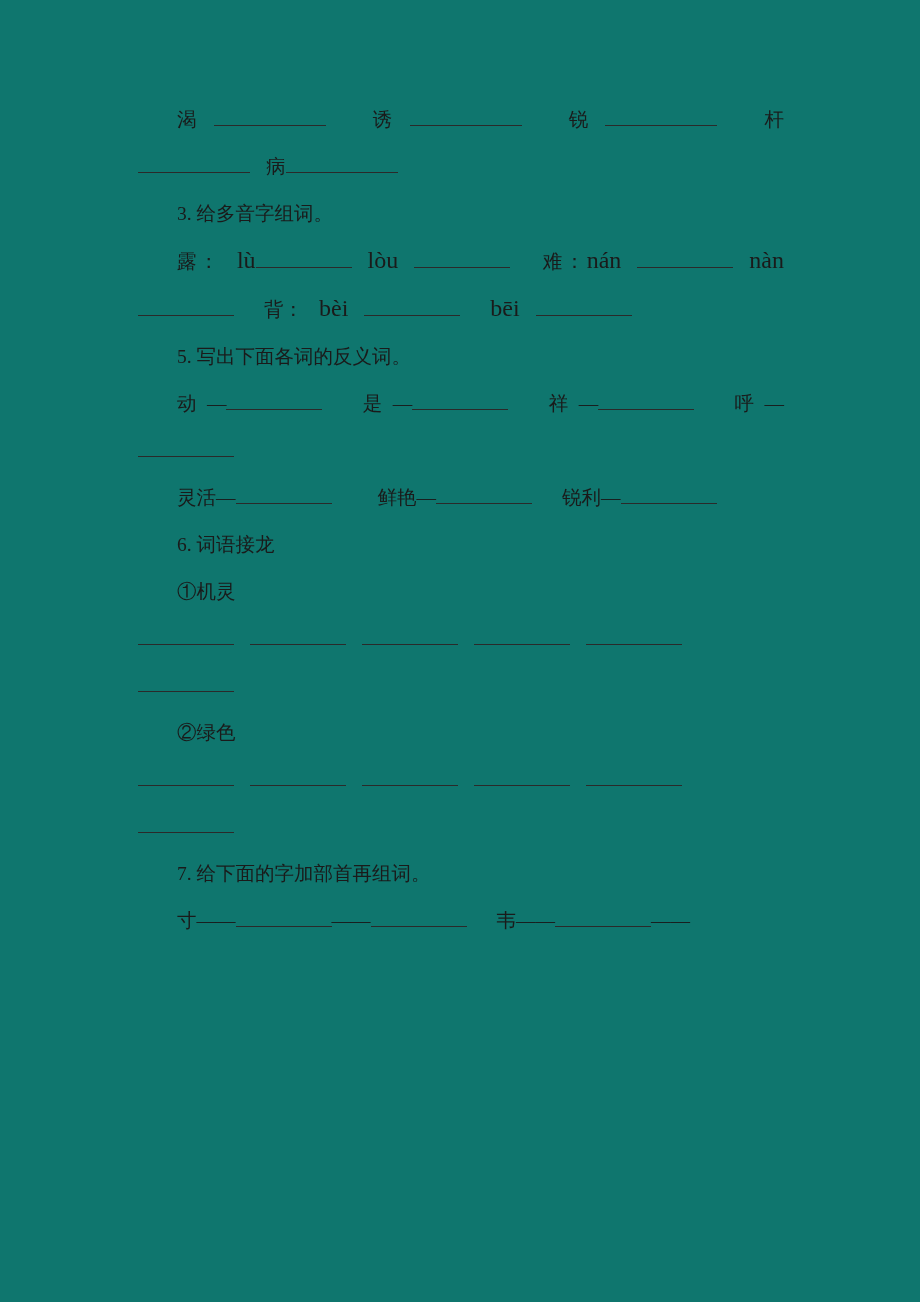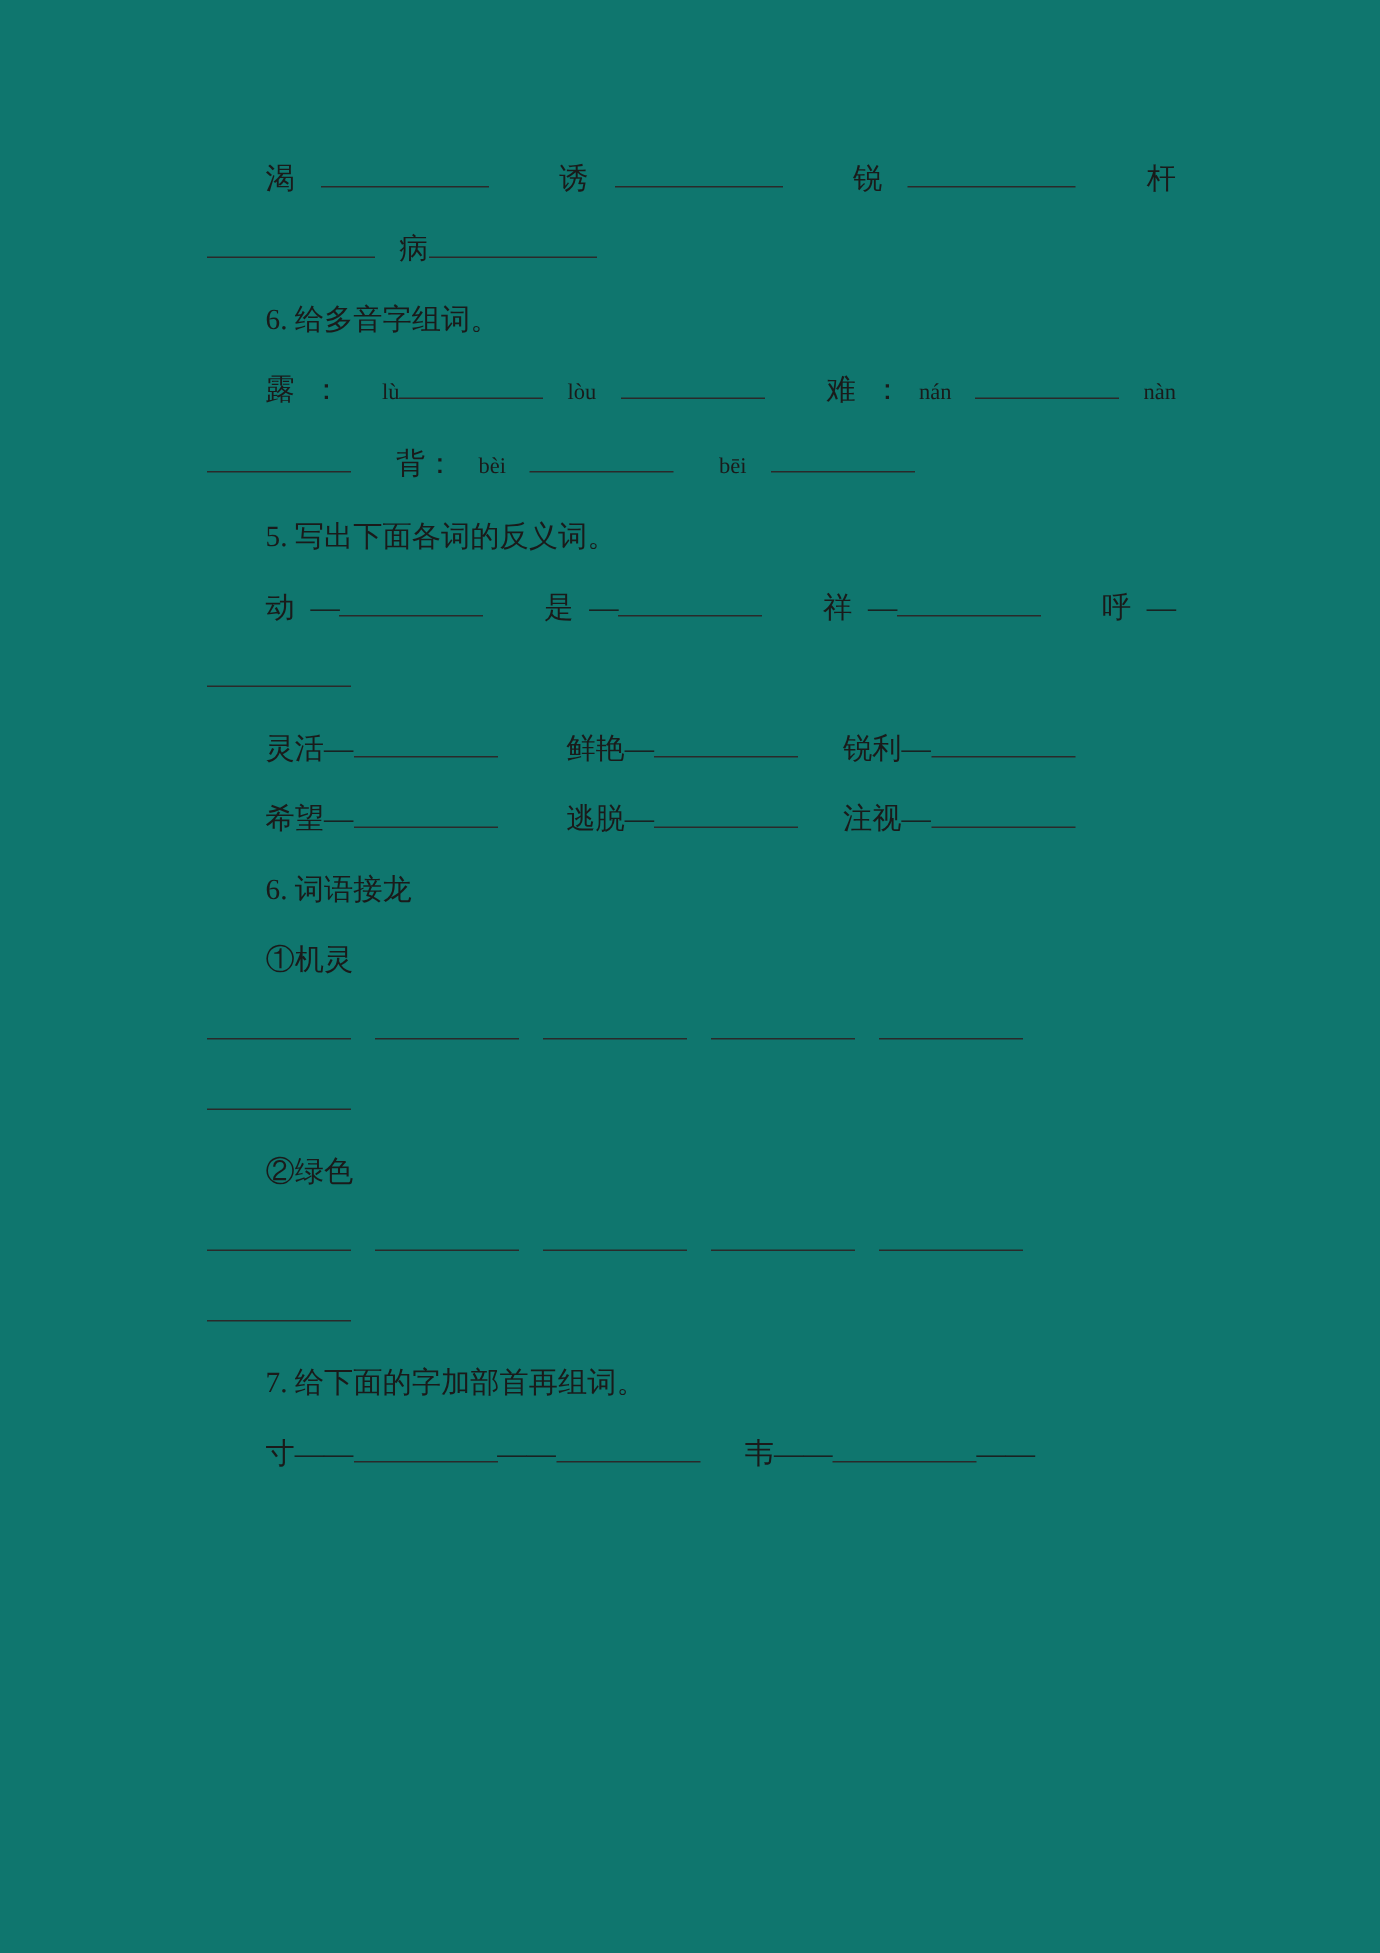--- a/index.html
+++ b/index.html
@@ -59,21 +59,21 @@
   }
   .b-lg { width: 96px; }
   .b-xl { width: 112px; }
 
   .gap-s { display: inline-block; width: 16px; }
   .gap-m { display: inline-block; width: 30px; }
   .gap-l { display: inline-block; width: 46px; }
 
   .pin {
     font-family: "Liberation Serif", "DejaVu Serif", serif;
-    font-size: 15px;
+    font-size: 24px;
   }
   .dash { letter-spacing: 0; }
 
   
   .chain {
     font-size: 19.5px;
     line-height: 47px;
     margin: 0;
     text-align: justify;
     text-justify: inter-character;
@@ -82,33 +82,32 @@
   .chain .blank { width: 96px; }
 </style>
 </head>
 <body>
 
 <div class="page">
   <div class="content">
 
     <p class="para indent"><span>渴</span><span class="blank b-xl"></span><span class="gap-m"></span><span>诱</span><span class="blank b-xl"></span><span class="gap-m"></span><span>锐</span><span class="blank b-xl"></span><span class="gap-m"></span><span>杆</span><span class="blank b-xl"></span><span class="gap-s"></span><span>病</span><span class="blank b-xl"></span></p>
 
-    <p class="heading">6. 给多音字组词。</p>
+    <p class="heading">3. 给多音字组词。</p>
 
     <p class="para indent"><span>露：</span><span class="gap-s"></span><span class="pin">lù</span><span class="blank b-lg"></span><span class="gap-s"></span><span class="pin">lòu</span><span class="gap-s"></span><span class="blank b-lg"></span><span class="gap-m"></span><span>难：</span><span class="pin">nán</span><span class="gap-s"></span><span class="blank b-lg"></span><span class="gap-s"></span><span class="pin">nàn</span><span class="blank b-lg"></span><span class="gap-m"></span><span>背：</span><span class="gap-s"></span><span class="pin">bèi</span><span class="gap-s"></span><span class="blank b-lg"></span><span class="gap-m"></span><span class="pin">bēi</span><span class="gap-s"></span><span class="blank b-lg"></span></p>
 
     <p class="heading">5. 写出下面各词的反义词。</p>
 
     <p class="para indent"><span>动—</span><span class="blank b-lg"></span><span class="gap-m"></span><span>是—</span><span class="blank b-lg"></span><span class="gap-m"></span><span>祥—</span><span class="blank b-lg"></span><span class="gap-m"></span><span>呼—</span><span class="blank b-lg"></span></p>
 
 
 
     <p class="para indent"><span>灵活—</span><span class="blank b-lg"></span><span class="gap-l"></span><span>鲜艳—</span><span class="blank b-lg"></span><span class="gap-m"></span><span>锐利—</span><span class="blank b-lg"></span></p>
 
-    <p class="para indent"><span>希望—</span><span class="blank b-lg"></span><span class="gap-l"></span><span>逃脱—</span><span class="blank b-lg"></span><span class="gap-m"></span><span>注视—</span><span class="blank b-lg"></span></p>
 
     <p class="heading">6. 词语接龙</p>
 
     <p class="heading">①机灵</p>
 
     <p class="chain"><span class="blank"></span><span class="gap-s"></span><span class="blank"></span><span class="gap-s"></span><span class="blank"></span><span class="gap-s"></span><span class="blank"></span><span class="gap-s"></span><span class="blank"></span><span class="gap-s"></span><span class="blank"></span></p>
 
     <p class="heading">②绿色</p>
 
     <p class="chain"><span class="blank"></span><span class="gap-s"></span><span class="blank"></span><span class="gap-s"></span><span class="blank"></span><span class="gap-s"></span><span class="blank"></span><span class="gap-s"></span><span class="blank"></span><span class="gap-s"></span><span class="blank"></span></p>

